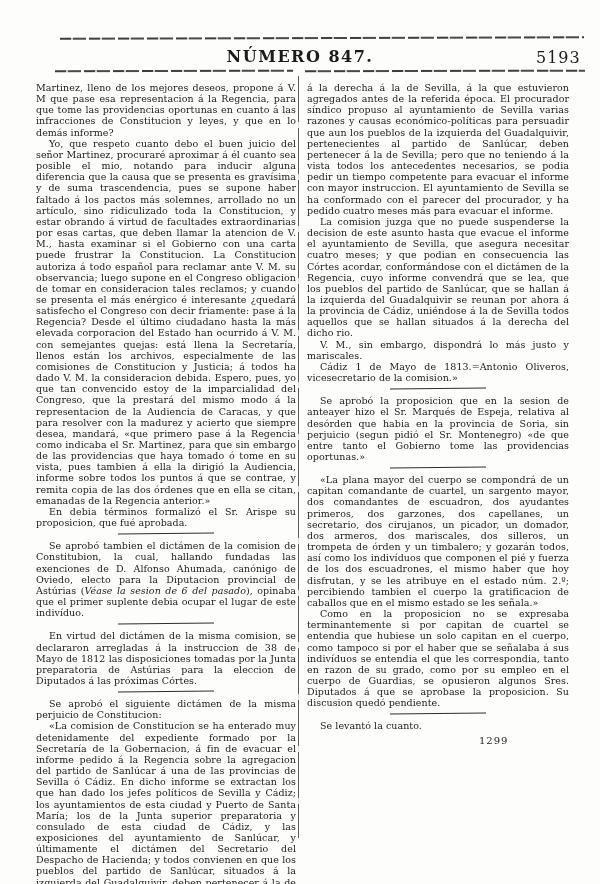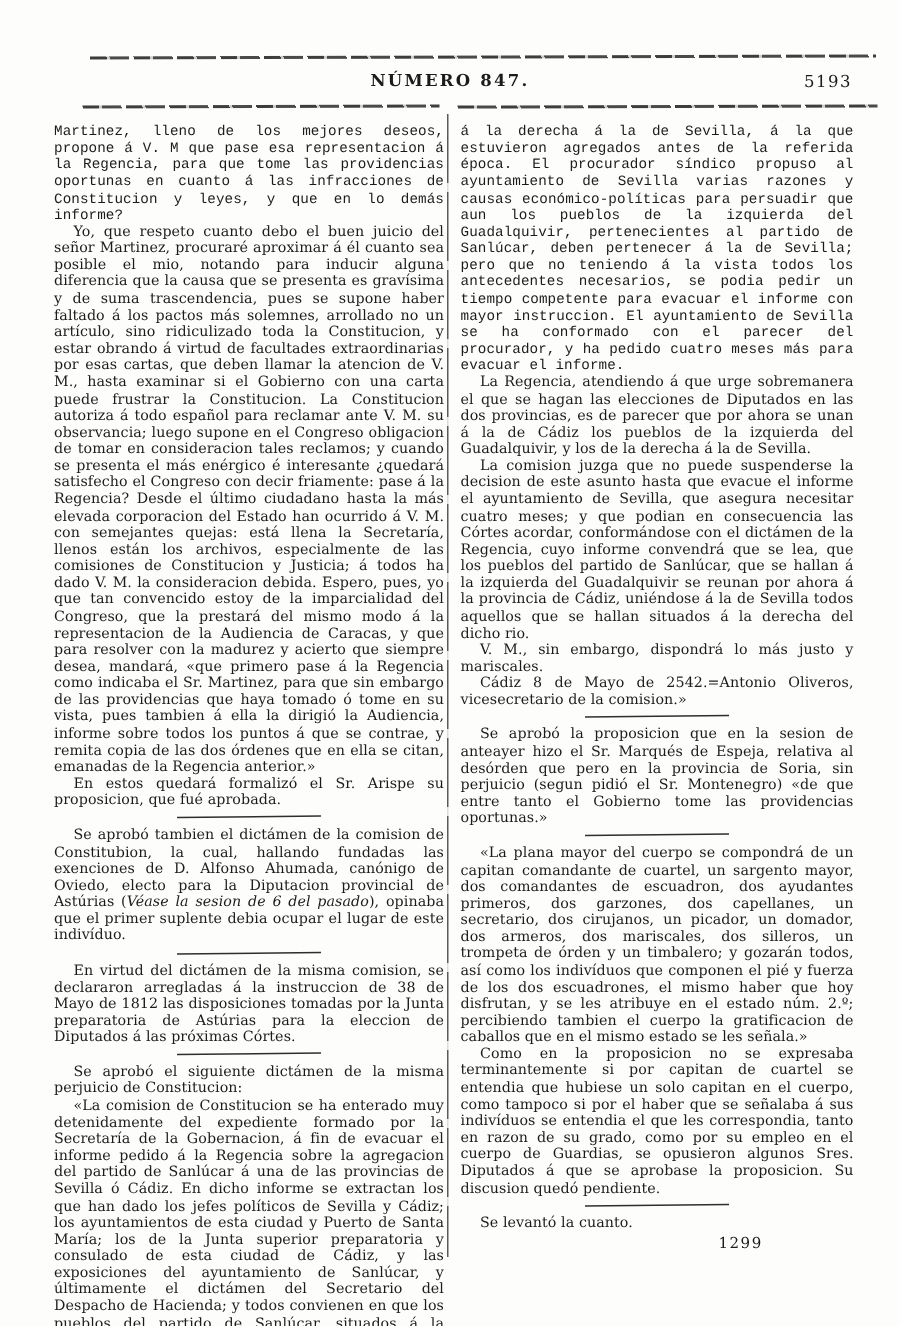--- a/index.html
+++ b/index.html
@@ -19,28 +19,28 @@
     background: repeating-linear-gradient(90deg, #3d3d3d 0 11px, rgba(61,61,61,0.25) 11px 13px, #4a4a4a 13px 26px, transparent 26px 29px);
     transform: rotate(-0.15deg);
   }
   .rule-top    { left: 60px;  top: 37px; width: 524px; }
   .rule-bottom-left  { left: 55px;  top: 70px; width: 238px; }
   .rule-bottom-right { left: 305px; top: 70px; width: 280px; }
   .issue-number {
     position: absolute;
     top: 47px; left: 0; width: 600px;
     text-align: center;
-    font-size: 11px;
+    font-size: 16px;
     font-weight: bold;
     letter-spacing: 1.5px;
   }
   .page-number {
     position: absolute;
     top: 48px; left: 536px;
-    font-size: 11px;
+    font-size: 16px;
     letter-spacing: 1px;
   }
   
   .column-divider {
     position: absolute;
     left: 298px; top: 76px;
     width: 1px; height: 762px;
     background: repeating-linear-gradient(180deg, #5a5a5a 0 46px, rgba(90,90,90,0.2) 46px 52px);
   }
   .col {
@@ -48,21 +48,21 @@
     top: 82px;
     width: 260px;
     font-size: 9.5px;
     line-height: 11.15px;
     text-align: justify;
     letter-spacing: 0.05px;
   }
   .col-left  { left: 36px; }
   .col-right { left: 307px; width: 262px; }
   .para { margin: 0; text-indent: 13px; }
-  .para.noindent { text-indent: 0; font-family: Liberation Mono, monospace; }
+  .para.noindent { text-indent: 0; }
   .sep-rule {
     width: 96px;
     height: 0;
     border-top: 1.4px solid #2e2e2e;
     margin: 5px auto 6px;
     transform: rotate(-0.5deg);
   }
   .sig-mark {
     margin-top: 3px;
     padding-left: 172px;
@@ -84,38 +84,37 @@
   <div class="page-number">5193</div>
 
   <div class="header-rule rule-bottom-left"></div>
   <div class="header-rule rule-bottom-right"></div>
 
   <div class="column-divider"></div>
 
   <div class="col col-left" id="col-left">
       <p class="para noindent">Martinez, lleno de los mejores deseos, propone á V. M que pase esa representacion á la Regencia, para que tome las providencias oportunas en cuanto á las infracciones de Constitucion y leyes, y que en lo demás informe?</p>
       <p class="para">Yo, que respeto cuanto debo el buen juicio del señor Martinez, procuraré aproximar á él cuanto sea posible el mio, notando para inducir alguna diferencia que la causa que se presenta es gravísima y de suma trascendencia, pues se supone haber faltado á los pactos más solemnes, arrollado no un artículo, sino ridiculizado toda la Constitucion, y estar obrando á virtud de facultades extraordinarias por esas cartas, que deben llamar la atencion de V. M., hasta examinar si el Gobierno con una carta puede frustrar la Constitucion. La Constitucion autoriza á todo español para reclamar ante V. M. su observancia; luego supone en el Congreso obligacion de tomar en consideracion tales reclamos; y cuando se presenta el más enérgico é interesante ¿quedará satisfecho el Congreso con decir friamente: pase á la Regencia? Desde el último ciudadano hasta la más elevada corporacion del Estado han ocurrido á V. M. con semejantes quejas: está llena la Secretaría, llenos están los archivos, especialmente de las comisiones de Constitucion y Justicia; á todos ha dado V. M. la consideracion debida. Espero, pues, yo que tan convencido estoy de la imparcialidad del Congreso, que la prestará del mismo modo á la representacion de la Audiencia de Caracas, y que para resolver con la madurez y acierto que siempre desea, mandará, «que primero pase á la Regencia como indicaba el Sr. Martinez, para que sin embargo de las providencias que haya tomado ó tome en su vista, pues tambien á ella la dirigió la Audiencia, informe sobre todos los puntos á que se contrae, y remita copia de las dos órdenes que en ella se citan, emanadas de la Regencia anterior.»</p>
-      <p class="para">En estos quedará formalizó el Sr. Arispe su proposicion, que fué aprobada.</p>
+      <p class="para">En debia términos formalizó el Sr. Arispe su proposicion, que fué aprobada.</p>
       <div class="sep-rule"></div>
       <p class="para">Se aprobó tambien el dictámen de la comision de Constitubion, la cual, hallando fundadas las exenciones de D. Alfonso Ahumada, canónigo de Oviedo, electo para la Diputacion provincial de Astúrias (<i>Véase la sesion de 6 del pasado</i>), opinaba que el primer suplente debia ocupar el lugar de este indivíduo.</p>
       <div class="sep-rule"></div>
       <p class="para">En virtud del dictámen de la misma comision, se declararon arregladas á la instruccion de 38 de Mayo de 1812 las disposiciones tomadas por la Junta preparatoria de Astúrias para la eleccion de Diputados á las próximas Córtes.</p>
       <div class="sep-rule"></div>
       <p class="para">Se aprobó el siguiente dictámen de la misma perjuicio de Constitucion:</p>
       <p class="para">«La comision de Constitucion se ha enterado muy detenidamente del expediente formado por la Secretaría de la Gobernacion, á fin de evacuar el informe pedido á la Regencia sobre la agregacion del partido de Sanlúcar á una de las provincias de Sevilla ó Cádiz. En dicho informe se extractan los que han dado los jefes políticos de Sevilla y Cádiz; los ayuntamientos de esta ciudad y Puerto de Santa María; los de la Junta superior preparatoria y consulado de esta ciudad de Cádiz, y las exposiciones del ayuntamiento de Sanlúcar, y últimamente el dictámen del Secretario del Despacho de Hacienda; y todos convienen en que los pueblos del partido de Sanlúcar, situados á la izquierda del Guadalquivir, deben pertenecer á la de Cádiz, á la que estuvieron agregados antes de la creacion de la provincia de Sanlúcar, y los que se hallan</p>
     </div>
 
   <div class="col col-right" id="col-right">
       <p class="para noindent">á la derecha á la de Sevilla, á la que estuvieron agregados antes de la referida época. El procurador síndico propuso al ayuntamiento de Sevilla varias razones y causas económico-políticas para persuadir que aun los pueblos de la izquierda del Guadalquivir, pertenecientes al partido de Sanlúcar, deben pertenecer á la de Sevilla; pero que no teniendo á la vista todos los antecedentes necesarios, se podia pedir un tiempo competente para evacuar el informe con mayor instruccion. El ayuntamiento de Sevilla se ha conformado con el parecer del procurador, y ha pedido cuatro meses más para evacuar el informe.</p>
-      <p class="para">La Regencia, atendiendo á que urge sobremanera el que se hagan las elecciones de Diputados en las dos provincias, es de parecer que por ahora se unan á la de Cádiz los pueblos de la izquierda del Guadalquivir, y los de la derecha á la de Sevilla.</p>
       <p class="para">La comision juzga que no puede suspenderse la decision de este asunto hasta que evacue el informe el ayuntamiento de Sevilla, que asegura necesitar cuatro meses; y que podian en consecuencia las Córtes acordar, conformándose con el dictámen de la Regencia, cuyo informe convendrá que se lea, que los pueblos del partido de Sanlúcar, que se hallan á la izquierda del Guadalquivir se reunan por ahora á la provincia de Cádiz, uniéndose á la de Sevilla todos aquellos que se hallan situados á la derecha del dicho rio.</p>
       <p class="para">V. M., sin embargo, dispondrá lo más justo y mariscales.</p>
-      <p class="para">Cádiz 8 de Mayo de 2542.=Antonio Oliveros, vicesecretario de la comision.»</p>
+      <p class="para">Cádiz 1 de Mayo de 1813.=Antonio Oliveros, vicesecretario de la comision.»</p>
       <div class="sep-rule"></div>
-      <p class="para">Se aprobó la proposicion que en la sesion de anteayer hizo el Sr. Marqués de Espeja, relativa al desórden que pero en la provincia de Soria, sin perjuicio (segun pidió el Sr. Montenegro) «de que entre tanto el Gobierno tome las providencias oportunas.»</p>
+      <p class="para">Se aprobó la proposicion que en la sesion de anteayer hizo el Sr. Marqués de Espeja, relativa al desórden que habia en la provincia de Soria, sin perjuicio (segun pidió el Sr. Montenegro) «de que entre tanto el Gobierno tome las providencias oportunas.»</p>
       <div class="sep-rule"></div>
       <p class="para">«La plana mayor del cuerpo se compondrá de un capitan comandante de cuartel, un sargento mayor, dos comandantes de escuadron, dos ayudantes primeros, dos garzones, dos capellanes, un secretario, dos cirujanos, un picador, un domador, dos armeros, dos mariscales, dos silleros, un trompeta de órden y un timbalero; y gozarán todos, así como los indivíduos que componen el pié y fuerza de los dos escuadrones, el mismo haber que hoy disfrutan, y se les atribuye en el estado núm. 2.º; percibiendo tambien el cuerpo la gratificacion de caballos que en el mismo estado se les señala.»</p>
       <p class="para">Como en la proposicion no se expresaba terminantemente si por capitan de cuartel se entendia que hubiese un solo capitan en el cuerpo, como tampoco si por el haber que se señalaba á sus indivíduos se entendia el que les correspondia, tanto en razon de su grado, como por su empleo en el cuerpo de Guardias, se opusieron algunos Sres. Diputados á que se aprobase la proposicion. Su discusion quedó pendiente.</p>
       <div class="sep-rule"></div>
       <p class="para">Se levantó la cuanto.</p>
       <p class="para sig-mark">1299</p>
     </div>
 
 </div>
 

